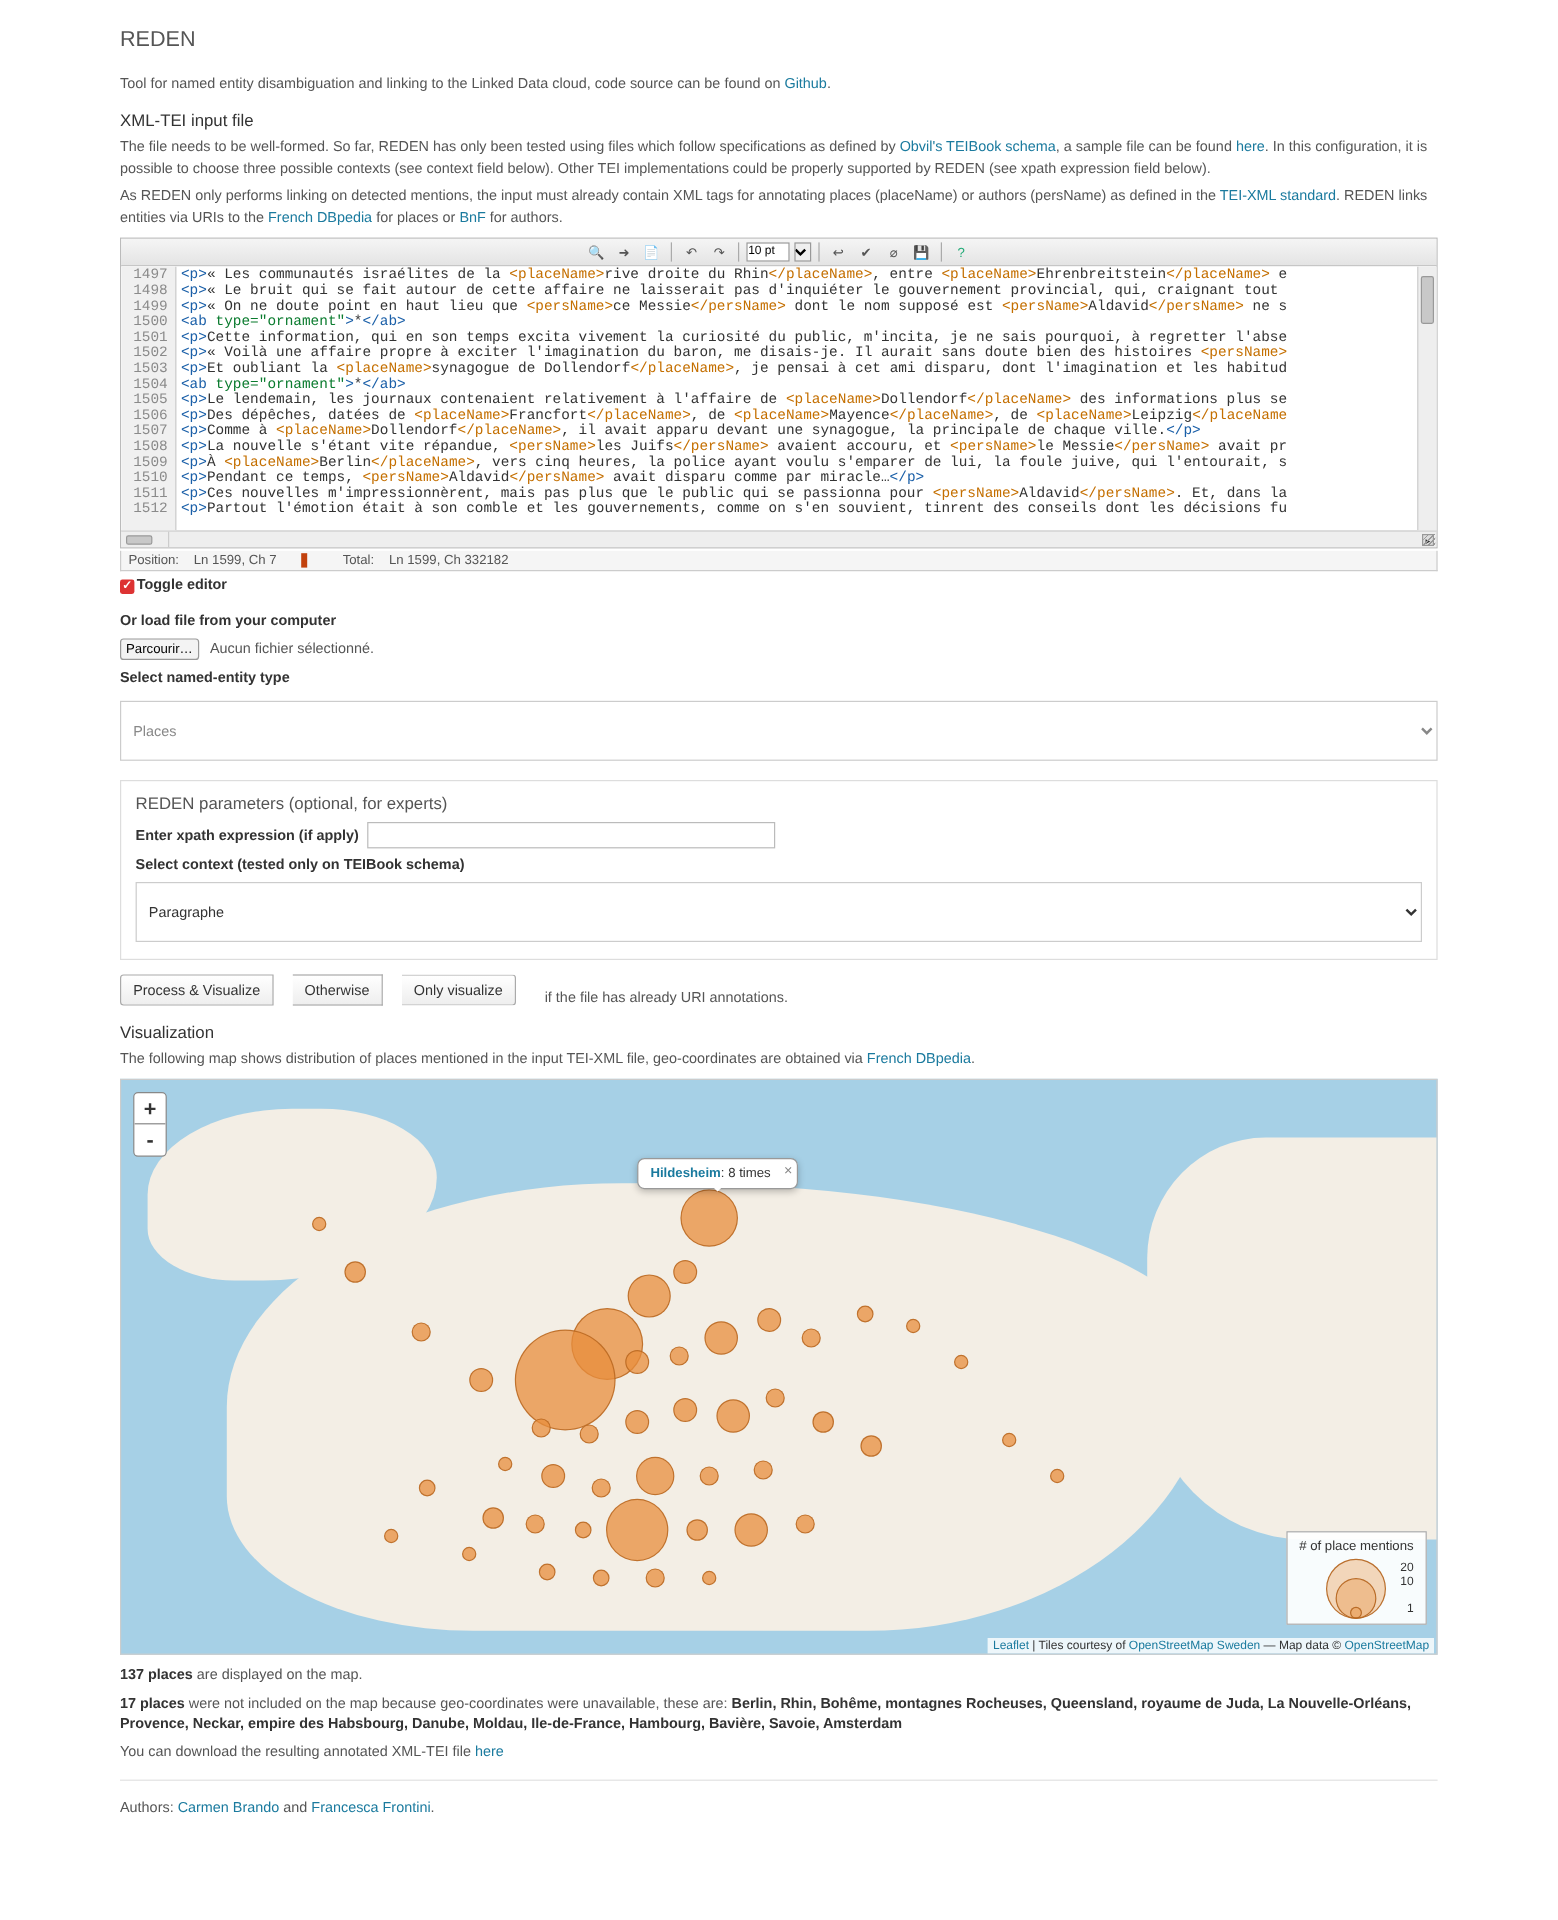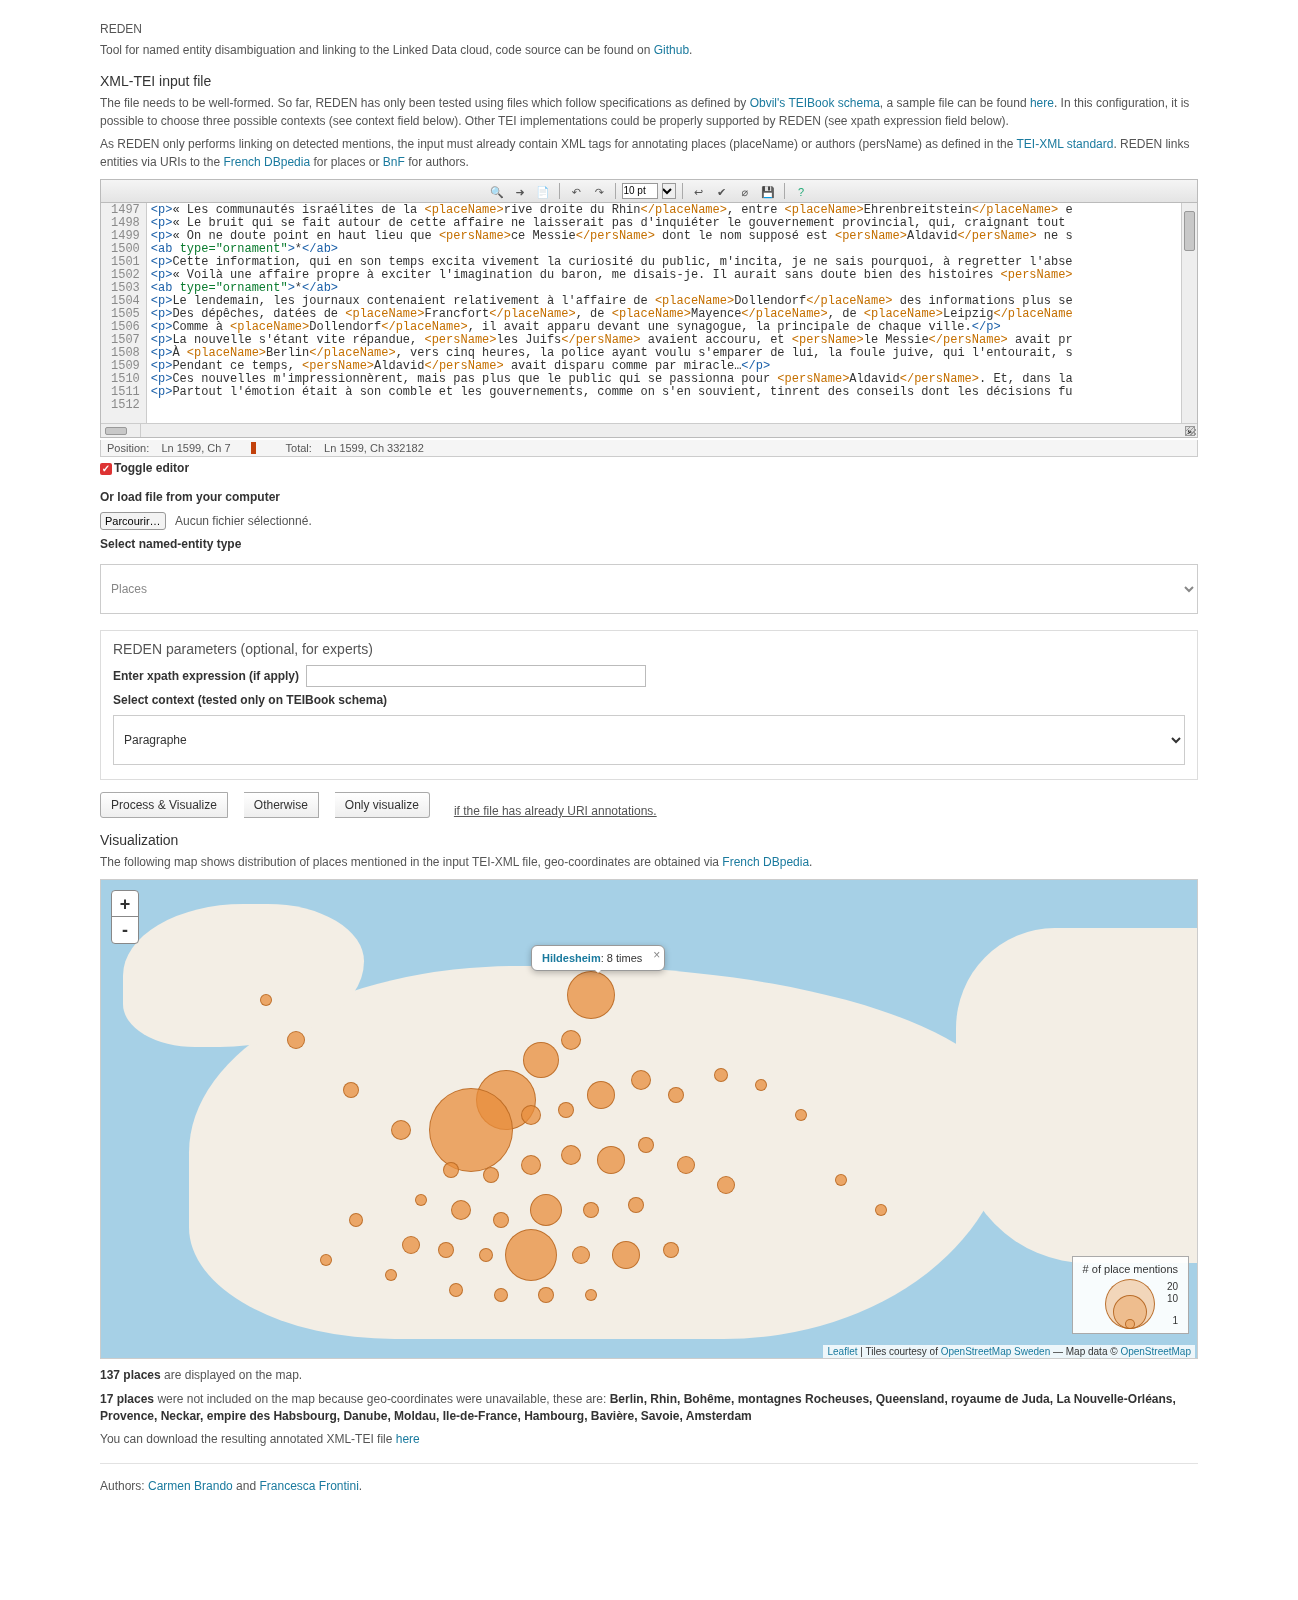--- a/index.html
+++ b/index.html
@@ -1,17 +1,17 @@
 <!DOCTYPE html>
 <html><head>
 <meta charset="utf-8">
 <style>
 * { box-sizing: border-box; margin: 0; padding: 0; }
 body { font-family: Verdana, Geneva, sans-serif; font-size: 12px; color: #333; background: #fff; padding: 10px 100px; width: 1298px; }
-h2 { font-size: 12px; color: #555; margin: 12px 0 6px; font-weight: normal; }
+h2 { font-size: 18px; color: #555; margin: 12px 0 18px; font-weight: normal; }
 h3 { font-size: 14px; color: #333; margin: 14px 0 6px; font-weight: normal; }
 p { margin: 6px 0; line-height: 1.45; color: #555; }
 a { color: #1a7a9e; text-decoration: none; }
 strong { font-weight: bold; color: #333; text-align: right; }
 
 .editor-wrap { border: 1px solid #bbb; background: #f8f8f8; margin: 8px 0 2px; position: relative; }
 .editor-toolbar { background: linear-gradient(#f5f5f5,#e4e4e4); border-bottom: 1px solid #bbb; padding: 2px; text-align: center; font-size: 11px; }
 .tb-btn { display:inline-block; width:18px; height:18px; vertical-align:middle; margin:0 1px; border:1px solid transparent; border-radius:2px; text-align:center; line-height:18px; font-size:11px; color:#555; }
 .tb-sep { display:inline-block; width:1px; height:16px; background:#aaa; vertical-align:middle; margin:0 3px; }
 .tb-input { width:36px; height:16px; font-size:10px; border:1px solid #999; vertical-align:middle; }
@@ -49,21 +49,21 @@
 .params-box { border:1px solid #ddd; padding:10px 12px 14px; margin:6px 0; background:#fff; }
 .params-box h4 { font-size:14px; font-weight:normal; color:#555; margin-bottom:8px; }
 .xpath-input { width:340px; padding:3px 5px; border:1px solid #bbb; font-size:12px; margin-left:4px; }
 .label-strong { font-weight:bold; color:#333; font-size:12px; }
 
 .btn-row { margin:12px 0; display:flex; align-items:flex-end; gap:16px; }
 .btn { font-size:12px; padding:5px 10px; border:1px solid #aaa; background:linear-gradient(#fff,#eee); color:#333; }
 .btn:first-child { border-radius:3px 0 0 3px; }
 .btn.mid { border-left:none; }
 .btn:nth-child(3) { border-left:none; border-radius:0 3px 3px 0; }
-.btn-note { margin-left:8px; color:#555;text-decoration:underline; }
+.btn-note { margin-left:8px; color:#555; }
 
 .map-wrap { position:relative; width:100%; height:480px; border:1px solid #ccc; background:#a6d0e6; overflow:hidden; margin:8px 0; }
 .map-bg { position:absolute; inset:0; }
 .land { position:absolute; background:#f3eee5; }
 .zoom-ctrl { position:absolute; left:10px; top:10px; border:1px solid #888; background:#fff; border-radius:4px; overflow:hidden; }
 .zoom-ctrl div { width:26px; height:26px; text-align:center; line-height:26px; font-size:18px; font-weight:bold; color:#333; border-bottom:1px solid #888; cursor:pointer; }
 .zoom-ctrl div:last-child { border-bottom:none; }
 .popup { position:absolute; left:430px; top:65px; background:#fff; border:1px solid #999; border-radius:6px; padding:6px 22px 6px 10px; font-size:11px; box-shadow:0 2px 6px rgba(0,0,0,.25); }
 .popup-close { position:absolute; right:4px; top:2px; color:#888; font-size:12px; cursor:pointer; }
 .popup::after { content:""; position:absolute; left:50%; bottom:-9px; margin-left:-6px; border:6px solid transparent; border-top-color:#fff; }
@@ -134,20 +134,21 @@
         <div>1511</div>
         <div>1512</div>
       </div>
     <div class="code" id="code">
         <div><span class="tag">&lt;p&gt;</span><span class="">« Les communautés israélites de la </span><span class="placeName">&lt;placeName&gt;</span><span class="">rive droite du Rhin</span><span class="placeName">&lt;/placeName&gt;</span><span class="">, entre </span><span class="placeName">&lt;placeName&gt;</span><span class="">Ehrenbreitstein</span><span class="placeName">&lt;/placeName&gt;</span><span class=""> e</span></div>
         <div><span class="tag">&lt;p&gt;</span><span class="">« Le bruit qui se fait autour de cette affaire ne laisserait pas d'inquiéter le gouvernement provincial, qui, craignant tout</span></div>
         <div><span class="tag">&lt;p&gt;</span><span class="">« On ne doute point en haut lieu que </span><span class="persName">&lt;persName&gt;</span><span class="">ce Messie</span><span class="persName">&lt;/persName&gt;</span><span class=""> dont le nom supposé est </span><span class="persName">&lt;persName&gt;</span><span class="">Aldavid</span><span class="persName">&lt;/persName&gt;</span><span class=""> ne s</span></div>
         <div><span class="tag">&lt;ab </span><span class="attr">type="ornament"</span><span class="tag">&gt;</span><span class="">*</span><span class="tag">&lt;/ab&gt;</span></div>
         <div><span class="tag">&lt;p&gt;</span><span class="">Cette information, qui en son temps excita vivement la curiosité du public, m'incita, je ne sais pourquoi, à regretter l'abse</span></div>
         <div><span class="tag">&lt;p&gt;</span><span class="">« Voilà une affaire propre à exciter l'imagination du baron, me disais-je. Il aurait sans doute bien des histoires </span><span class="persName">&lt;persName&gt;</span></div>
+        <div><span class="tag">&lt;p&gt;</span><span class="">Et oubliant la </span><span class="placeName">&lt;placeName&gt;</span><span class="">synagogue de Dollendorf</span><span class="placeName">&lt;/placeName&gt;</span><span class="">, je pensai à cet ami disparu, dont l'imagination et les habitud</span></div>
         <div><span class="tag">&lt;ab </span><span class="attr">type="ornament"</span><span class="tag">&gt;</span><span class="">*</span><span class="tag">&lt;/ab&gt;</span></div>
         <div><span class="tag">&lt;p&gt;</span><span class="">Le lendemain, les journaux contenaient relativement à l'affaire de </span><span class="placeName">&lt;placeName&gt;</span><span class="">Dollendorf</span><span class="placeName">&lt;/placeName&gt;</span><span class=""> des informations plus se</span></div>
         <div><span class="tag">&lt;p&gt;</span><span class="">Des dépêches, datées de </span><span class="placeName">&lt;placeName&gt;</span><span class="">Francfort</span><span class="placeName">&lt;/placeName&gt;</span><span class="">, de </span><span class="placeName">&lt;placeName&gt;</span><span class="">Mayence</span><span class="placeName">&lt;/placeName&gt;</span><span class="">, de </span><span class="placeName">&lt;placeName&gt;</span><span class="">Leipzig</span><span class="placeName">&lt;/placeName</span></div>
         <div><span class="tag">&lt;p&gt;</span><span class="">Comme à </span><span class="placeName">&lt;placeName&gt;</span><span class="">Dollendorf</span><span class="placeName">&lt;/placeName&gt;</span><span class="">, il avait apparu devant une synagogue, la principale de chaque ville.</span><span class="tag">&lt;/p&gt;</span></div>
         <div><span class="tag">&lt;p&gt;</span><span class="">La nouvelle s'étant vite répandue, </span><span class="persName">&lt;persName&gt;</span><span class="">les Juifs</span><span class="persName">&lt;/persName&gt;</span><span class=""> avaient accouru, et </span><span class="persName">&lt;persName&gt;</span><span class="">le Messie</span><span class="persName">&lt;/persName&gt;</span><span class=""> avait pr</span></div>
         <div><span class="tag">&lt;p&gt;</span><span class="">À </span><span class="placeName">&lt;placeName&gt;</span><span class="">Berlin</span><span class="placeName">&lt;/placeName&gt;</span><span class="">, vers cinq heures, la police ayant voulu s'emparer de lui, la foule juive, qui l'entourait, s</span></div>
         <div><span class="tag">&lt;p&gt;</span><span class="">Pendant ce temps, </span><span class="persName">&lt;persName&gt;</span><span class="">Aldavid</span><span class="persName">&lt;/persName&gt;</span><span class=""> avait disparu comme par miracle…</span><span class="tag">&lt;/p&gt;</span></div>
         <div><span class="tag">&lt;p&gt;</span><span class="">Ces nouvelles m'impressionnèrent, mais pas plus que le public qui se passionna pour </span><span class="persName">&lt;persName&gt;</span><span class="">Aldavid</span><span class="persName">&lt;/persName&gt;</span><span class="">. Et, dans la</span></div>
         <div><span class="tag">&lt;p&gt;</span><span class="">Partout l'émotion était à son comble et les gouvernements, comme on s'en souvient, tinrent des conseils dont les décisions fu</span></div>
       </div>

